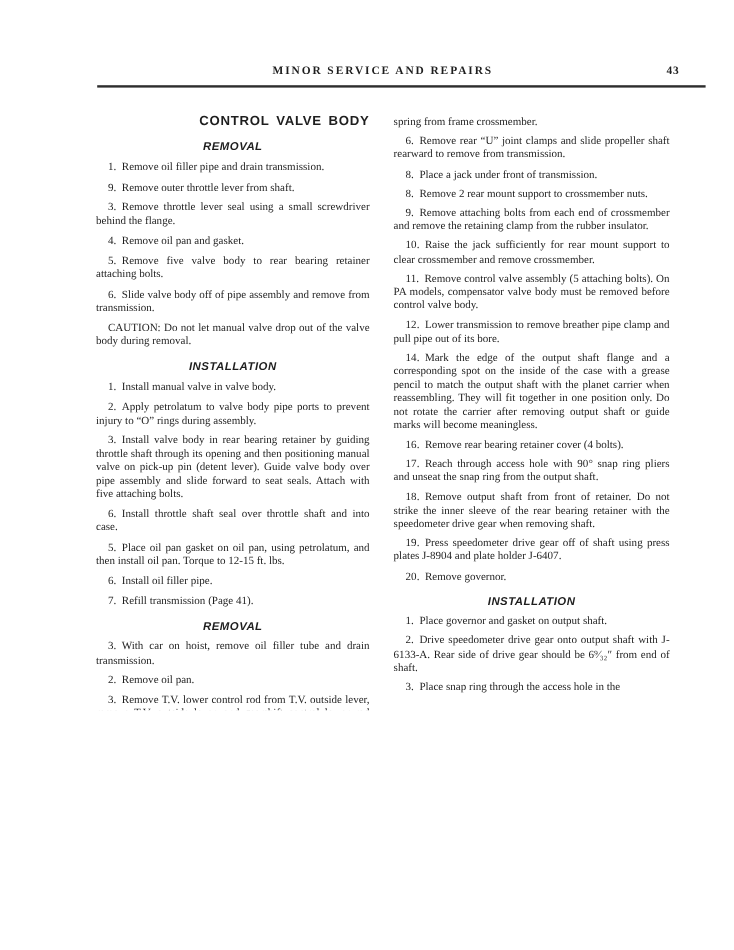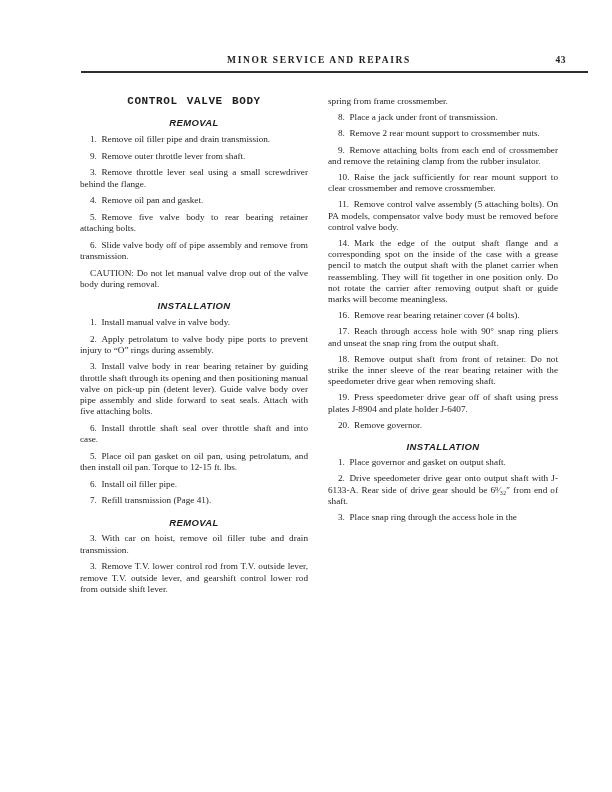--- a/index.html
+++ b/index.html
@@ -19,22 +19,22 @@
   }
   .cols{
     position:absolute;top:96px;left:80px;display:flex;gap:20px;
   }
   .col{
     width:228px;text-align:justify;font-size:9.2px;line-height:11.2px;
   }
   .col-r{width:230px;}
   .col > :first-child{margin-top:0;}
   .h1{
-    font-family:Liberation Mono, monospace;font-weight:bold;
-    font-size:11px;letter-spacing:.6px;text-align:center;margin:0 0 7px;word-spacing:2px;
+    font-family:Liberation Sans, sans-serif;font-weight:bold;
+    font-size:11px;letter-spacing:.6px;text-align:right;margin:0 0 7px;word-spacing:2px;
   }
   .h1.gov{margin-top:17px;margin-bottom:10px;}
   .h2{
     font-family:"Liberation Sans","DejaVu Sans",sans-serif;font-weight:bold;font-style:italic;
     font-size:9.5px;letter-spacing:.4px;text-align:center;margin:10px 0 5px;
   }
   .p{margin:5.5px 0 0;text-indent:10px;}
   .col-r .p{margin-top:5px;}
   .pc{margin:0;text-indent:0;}
   .mark-caret{
@@ -69,32 +69,35 @@
       <div class="h2">INSTALLATION</div>
       <p class="p">1. Install manual valve in valve body.</p>
       <p class="p">2. Apply petrolatum to valve body pipe ports to prevent injury to “O” rings during assembly.</p>
       <p class="p">3. Install valve body in rear bearing retainer by guiding throttle shaft through its opening and then positioning manual valve on pick-up pin (detent lever). Guide valve body over pipe assembly and slide forward to seat seals. Attach with five attaching bolts.</p>
       <p class="p">6. Install throttle shaft seal over throttle shaft and into case.</p>
       <p class="p">5. Place oil pan gasket on oil pan, using petrolatum, and then install oil pan. Torque to 12-15 ft. lbs.</p>
       <p class="p">6. Install oil filler pipe.</p>
       <p class="p">7. Refill transmission (Page 41).</p>
       <div class="h2">REMOVAL</div>
       <p class="p">3. With car on hoist, remove oil filler tube and drain transmission.</p>
+      <p class="p">2. Remove oil pan.</p>
       <p class="p">3. Remove T.V. lower control rod from T.V. outside lever, remove T.V. outside lever, and gearshift control lower rod from outside shift lever.</p>
       <p class="p">4. Remove speedometer cable.</p>
       <p class="p">5. Remove hand brake cable guide rod and return</p>
     </div>
 
     <div class="col col-r">
       <p class="pc">spring from frame crossmember.</p>
+      <p class="p">6. Remove rear “U” joint clamps and slide propeller shaft rearward to remove from transmission.</p>
       <p class="p">8. Place a jack under front of transmission.</p>
       <p class="p">8. Remove 2 rear mount support to crossmember nuts.</p>
       <p class="p">9. Remove attaching bolts from each end of crossmember and remove the retaining clamp from the rubber insulator.</p>
       <p class="p">10. Raise the jack sufficiently for rear mount support to clear crossmember and remove crossmember.</p>
       <p class="p">11. Remove control valve assembly (5 attaching bolts). On PA models, compensator valve body must be removed before control valve body.</p>
+      <p class="p">12. Lower transmission to remove breather pipe clamp and pull pipe out of its bore.</p>
       <p class="p">14. Mark the edge of the output shaft flange and a corresponding spot on the inside of the case with a grease pencil to match the output shaft with the planet carrier when reassembling. They will fit together in one position only. Do not rotate the carrier after removing output shaft or guide marks will become meaningless.</p>
       <p class="p">16. Remove rear bearing retainer cover (4 bolts).</p>
       <p class="p">17. Reach through access hole with 90° snap ring pliers and unseat the snap ring from the output shaft.</p>
       <p class="p">18. Remove output shaft from front of retainer. Do not strike the inner sleeve of the rear bearing retainer with the speedometer drive gear when removing shaft.</p>
       <p class="p">19. Press speedometer drive gear off of shaft using press plates J-8904 and plate holder J-6407.</p>
       <p class="p">20. Remove governor.</p>
       <div class="h2">INSTALLATION</div>
       <p class="p">1. Place governor and gasket on output shaft.</p>
       <p class="p">2. Drive speedometer drive gear onto output shaft with J-6133-A. Rear side of drive gear should be 6⁹⁄₃₂″ from end of shaft.</p>
       <p class="p">3. Place snap ring through the access hole in the</p>

